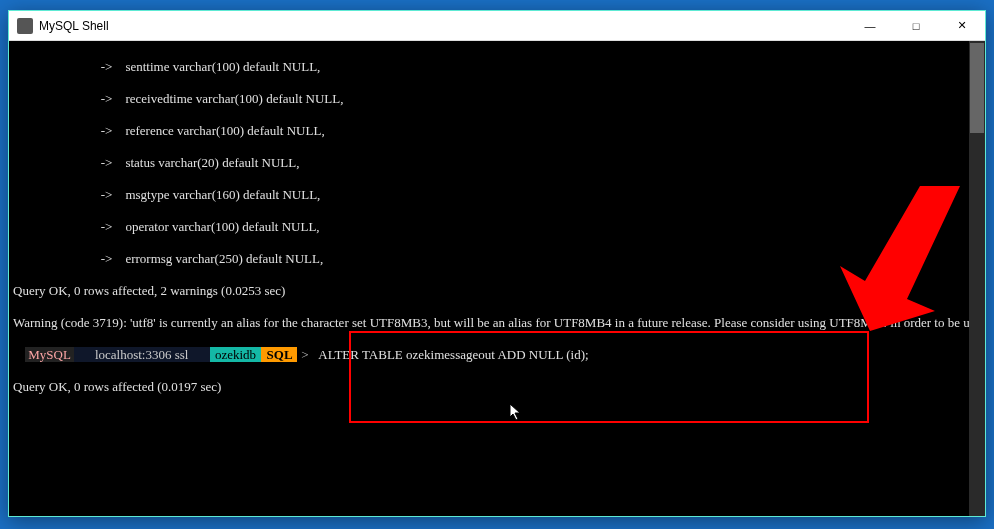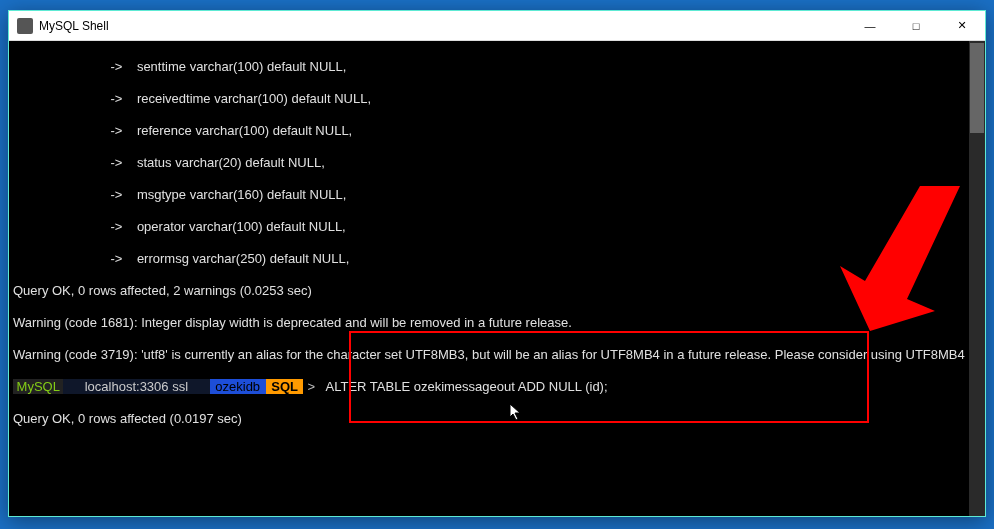--- a/index.html
+++ b/index.html
@@ -3,25 +3,25 @@
   <meta charset="utf-8">
   <style>
     * { margin: 0; padding: 0; box-sizing: border-box; }
     body { width: 994px; height: 529px; background: #1a6fc4; font-family: "Segoe UI", sans-serif; overflow: hidden; position: relative; }
     .window { position: absolute; top: 10px; left: 8px; right: 8px; bottom: 12px; background: #000; border: 1px solid #5eead4; display: flex; flex-direction: column; box-shadow: 0 4px 20px rgba(0,0,0,.4); }
     .titlebar { background: #fff; height: 30px; display: flex; align-items: center; padding: 0 0 0 8px; border-bottom: 1px solid #ddd; }
     .titlebar-icon { width: 16px; height: 16px; background: #555; margin-right: 6px; border-radius: 2px; }
     .title { font-size: 12px; color: #000; flex: 1; }
     .win-controls { display: flex; }
     .win-btn { width: 46px; height: 30px; display: flex; align-items: center; justify-content: center; font-size: 11px; cursor: pointer; }
-    .terminal { flex: 1; background: #000; color: #e0e0e0; font-family: Liberation Sans, sans-serif; font-size: 13px; line-height: 16px; padding: 2px 4px; white-space: pre; overflow: hidden; position: relative; }
+    .terminal { flex: 1; background: #000; color: #e0e0e0; font-family: Liberation Serif, serif; font-size: 13px; line-height: 16px; padding: 2px 4px; white-space: pre; overflow: hidden; position: relative; }
     .line { display: block; }
-    .prompt-mysql { color: #84cc16; background: #222; }
+    .prompt-mysql { color: #fca5a5; background: #222; margin-left: 12px; }
     .prompt-host { color: #ccc; background: #0f172a; padding: 0 18px; }
-    .prompt-db { color: #000; background: #1d4ed8; padding: 0 2px; }
+    .prompt-db { color: #000; background: #14b8a6; padding: 0 2px; }
     .prompt-sql { color: #000; background: #ff9a00; padding: 0 2px; font-weight: bold; }
     .gt { color: #bbb; margin: 0 4px; }
     .cmd { color: #e0e0e0; }
     .redbox { position: absolute; border: 2px solid #ff0000; pointer-events: none; }
     .big-arrow { position: absolute; right: 15px; top: 170px; }
     .big-arrow svg { width: 140px; height: 150px; }
     .scroll { position: absolute; right: 0; top: 30px; bottom: 0; width: 16px; background: #2a2a2a; }
     .scroll-thumb { position: absolute; right: 1px; top: 2px; width: 14px; height: 90px; background: #666; }
     .cursor-img { position: absolute; pointer-events: none; }
   </style>
@@ -41,21 +41,20 @@
 
   <div class="terminal">
 <span class="line">                           -&gt;    senttime varchar(100) default NULL,</span>
 <span class="line">                           -&gt;    receivedtime varchar(100) default NULL,</span>
 <span class="line">                           -&gt;    reference varchar(100) default NULL,</span>
 <span class="line">                           -&gt;    status varchar(20) default NULL,</span>
 <span class="line">                           -&gt;    msgtype varchar(160) default NULL,</span>
 <span class="line">                           -&gt;    operator varchar(100) default NULL,</span>
 <span class="line">                           -&gt;    errormsg varchar(250) default NULL,</span>
 <span class="line">Query OK, 0 rows affected, 2 warnings (0.0253 sec)</span>
-<span class="line">Warning (code 1681): Integer display width is deprecated and will be removed in a future release.</span>
 <span class="line">Warning (code 3719): 'utf8' is currently an alias for the character set UTF8MB3, but will be an alias for UTF8MB4 in a future release. Please consider using UTF8MB4 in order to be unambiguous.</span>
 <span class="line"><span class="prompt-mysql"> MySQL </span><span class="prompt-host"> localhost:3306 ssl </span><span class="prompt-db"> ozekidb </span><span class="prompt-sql"> SQL </span><span class="gt">&gt;</span><span class="cmd">  ALTER TABLE ozekimessageout ADD NULL (id);</span></span>
 <span class="line">Query OK, 0 rows affected (0.0197 sec)</span>
 <span class="line"> </span>
 
 
 
 
 
 

